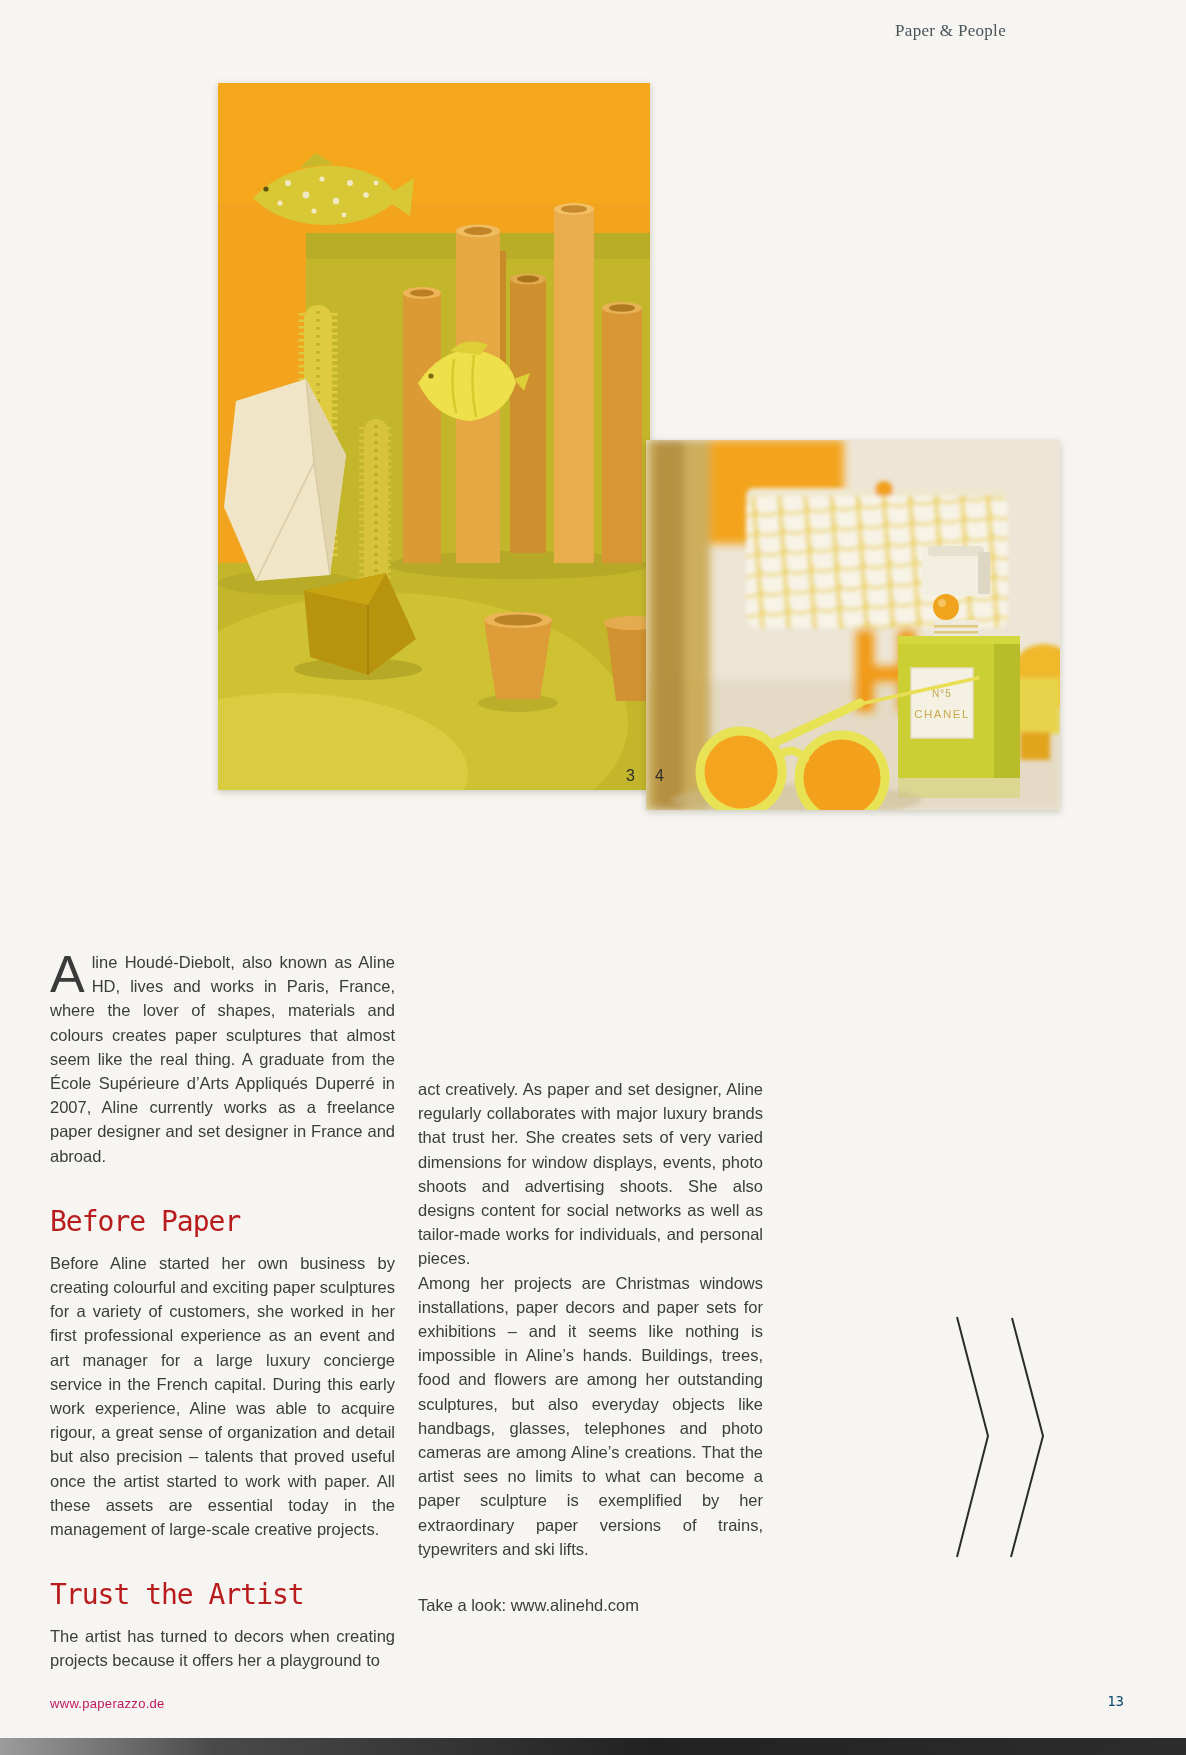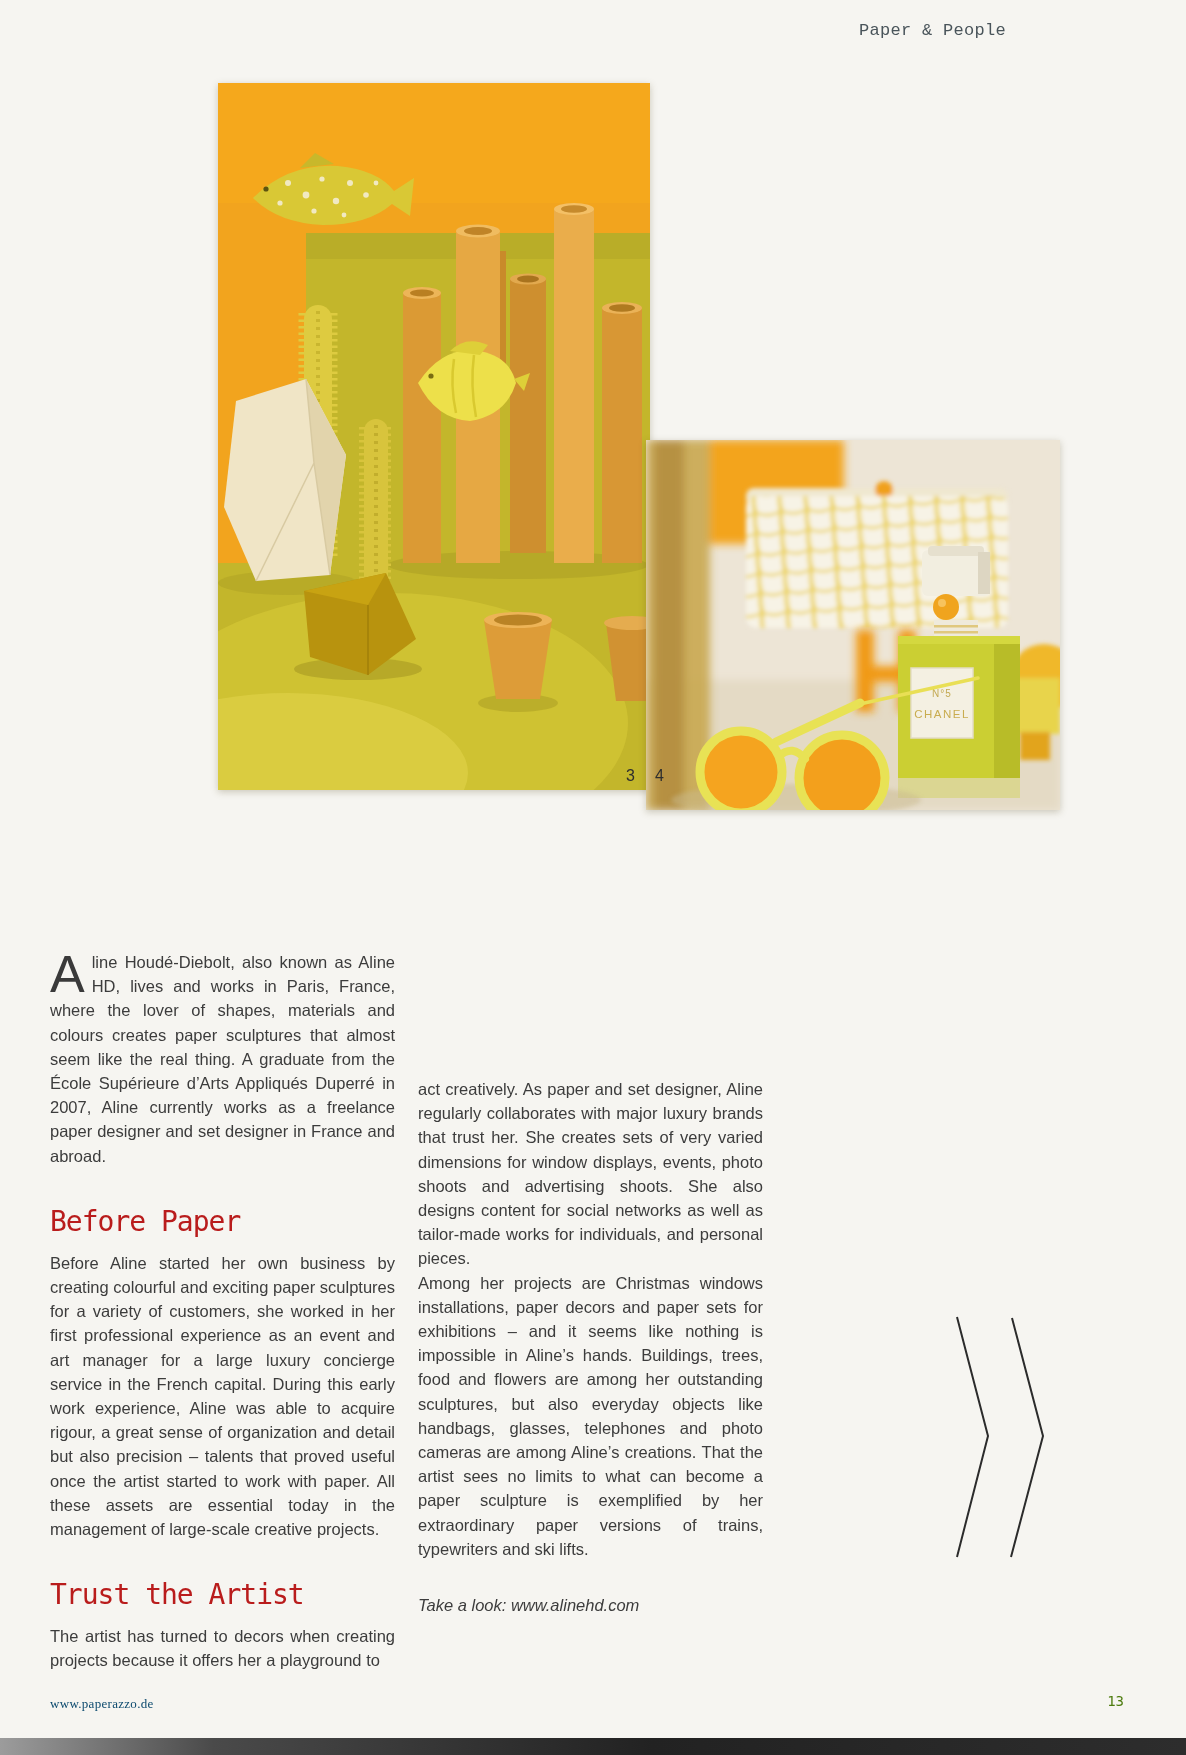--- a/index.html
+++ b/index.html
@@ -4,52 +4,52 @@
 <style>
   html,body { margin:0; padding:0; background:#e9e7e2; }
   .page {
     position:relative; width:1186px; height:1755px; margin:0 auto;
     background:#F6F5F1; overflow:hidden;
     font-family:"Liberation Sans", sans-serif;
   }
   .photo { position:absolute; box-shadow:0 2px 7px rgba(90,80,40,.28); }
   .hdr {
     position:absolute; top:21px; right:180px;
-    font-family:Liberation Mono, monospace;
+    font-family:Liberation Serif, serif;
     font-size:17px; color:#49545A; letter-spacing:.3px;
   }
   .col {
     position:absolute; width:345px; color:#3C3C3C;
     font-size:16.5px; line-height:24.2px; text-align:justify;
   }
   .col p { margin:0; }
   .col-left  { left:50px;  top:950px; }
   .col-right { left:418px; top:1077px; }
   h2.sec {
     font-family:"DejaVu Sans Mono", monospace; font-weight:400;
     font-size:28px; letter-spacing:-1px; color:#b91c1c;
     margin:38px 0 13px 0; line-height:32px;
   }
   .dropcap {
     float:left; font-size:52px; line-height:41px;
     padding:4px 7px 0 0; color:#3A3A3A;
   }
-  .note { font-style:italic; margin-top:32px !important; }
+  .note { margin-top:32px !important; }
   .fignum {
     position:absolute; font-size:16px; color:#2E2E2E; line-height:16px;
   }
   .footer-url {
     position:absolute; left:50px; top:1696px;
-    font-family:Liberation Serif, serif;
-    font-size:13px; color:#0c4a6e; letter-spacing:.3px;
+    font-family:Liberation Sans, sans-serif;
+    font-size:13px; color:#be185d; letter-spacing:.3px;
   }
   .pageno {
     position:absolute; right:62px; top:1693px;
     font-family:"DejaVu Sans Mono", monospace;
-    font-size:14px; color:#4d7c0f;
+    font-size:14px; color:#0c4a6e;
   }
   .chevrons { position:absolute; left:940px; top:1300px; }
   .scanbar {
     position:absolute; left:0; bottom:0; width:100%; height:17px;
     background:linear-gradient(90deg,#9C9C9C 0%,#4A4A4A 18%,#222222 55%,#2D2D2D 100%);
   }
 </style>
 </head>
 <body>
 

